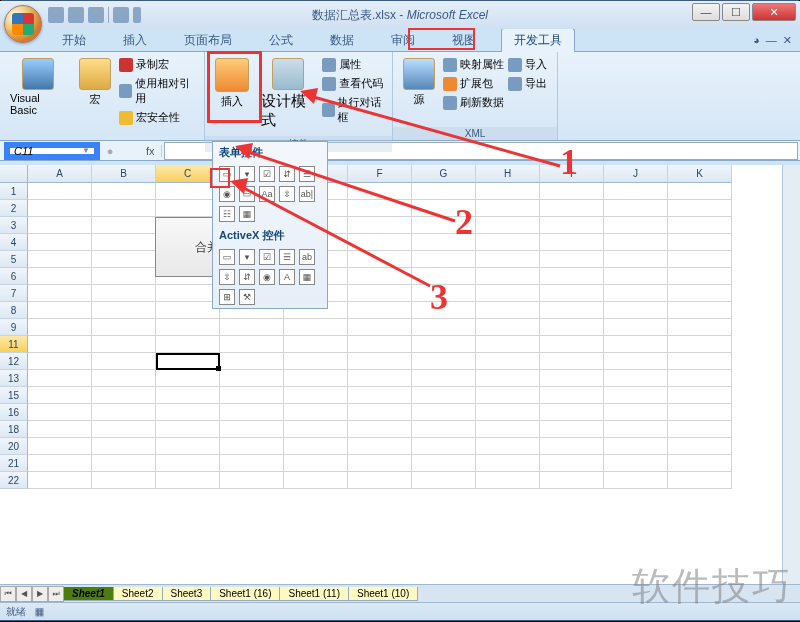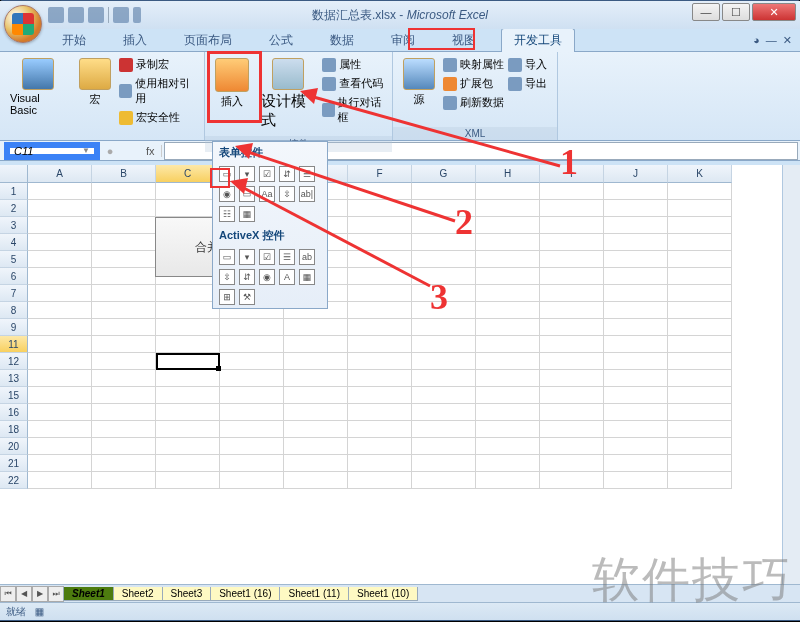--- a/index.html
+++ b/index.html
@@ -50,21 +50,21 @@
 .pctl { width: 16px; height: 16px; background: #fff; border: 1px solid #888; display:flex;align-items:center;justify-content:center;font-size:9px;color:#555; }
 .sheet-tabs { position: absolute; bottom: 18px; left: 0; right: 0; height: 18px; background: #d7e5f3; display: flex; align-items: center; font-size: 10px; border-top:1px solid #9fb8d0; }
 .nav-arrows { display: flex; }
 .nav-arrow { width: 16px; height: 16px; border: 1px solid #aaa; background:#eee; display:flex;align-items:center;justify-content:center;font-size:8px;color:#555; }
 .sheet-tab { padding: 1px 8px; background: #fef9c3; border: 1px solid #9ab; border-top:none; margin-left:-1px; cursor:pointer; }
 .sheet-tab.active { background: #4d7c0f; font-weight: bold; font-style: italic; }
 .status-bar { position: absolute; bottom: 0; left: 0; right: 0; height: 18px; background: linear-gradient(#dce9f5,#cfe0f0); font-size: 10px; color: #3b5a82; padding: 2px 6px; border-top:1px solid #9fb8d0; }
 .vscroll { position: absolute; top: 164px; right: 0; bottom: 36px; width: 18px; background: #e4ecf4; border-left: 1px solid #b0c8e0; }
 .arrow { position: absolute; z-index: 28; pointer-events: none; }
 .anno-num { position: absolute; color: #e33; font-size: 36px; font-weight: bold; z-index: 29; font-family: cursive; }
-.watermark { position: absolute; right: 8px; bottom: 8px; font-size: 48px; color: rgba(120,120,120,.5); font-weight: 400; z-index: 50; letter-spacing: 2px; }
+.watermark { position: absolute; right: 8px; bottom: 8px; font-size: 38px; color: rgba(120,120,120,.5); font-weight: 400; z-index: 50; letter-spacing: 2px; }
 .help-icons { position: absolute; right: 8px; top: 33px; display:flex; gap:6px; font-size:11px; color:#3b5a82; }
 </style>
 </head>
 <body>
 
 <div class="window">
   <div class="titlebar">
     <div class="office-btn"></div>
     <div class="qat">
       <div class="qat-item"></div>

